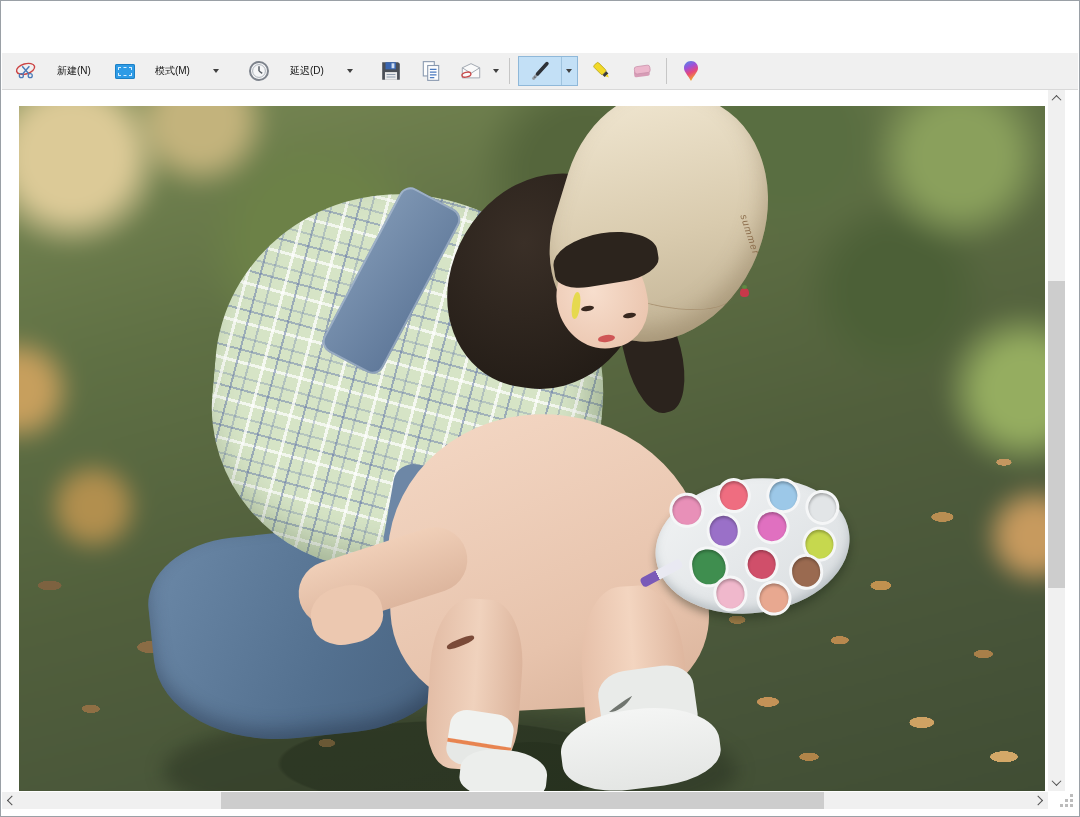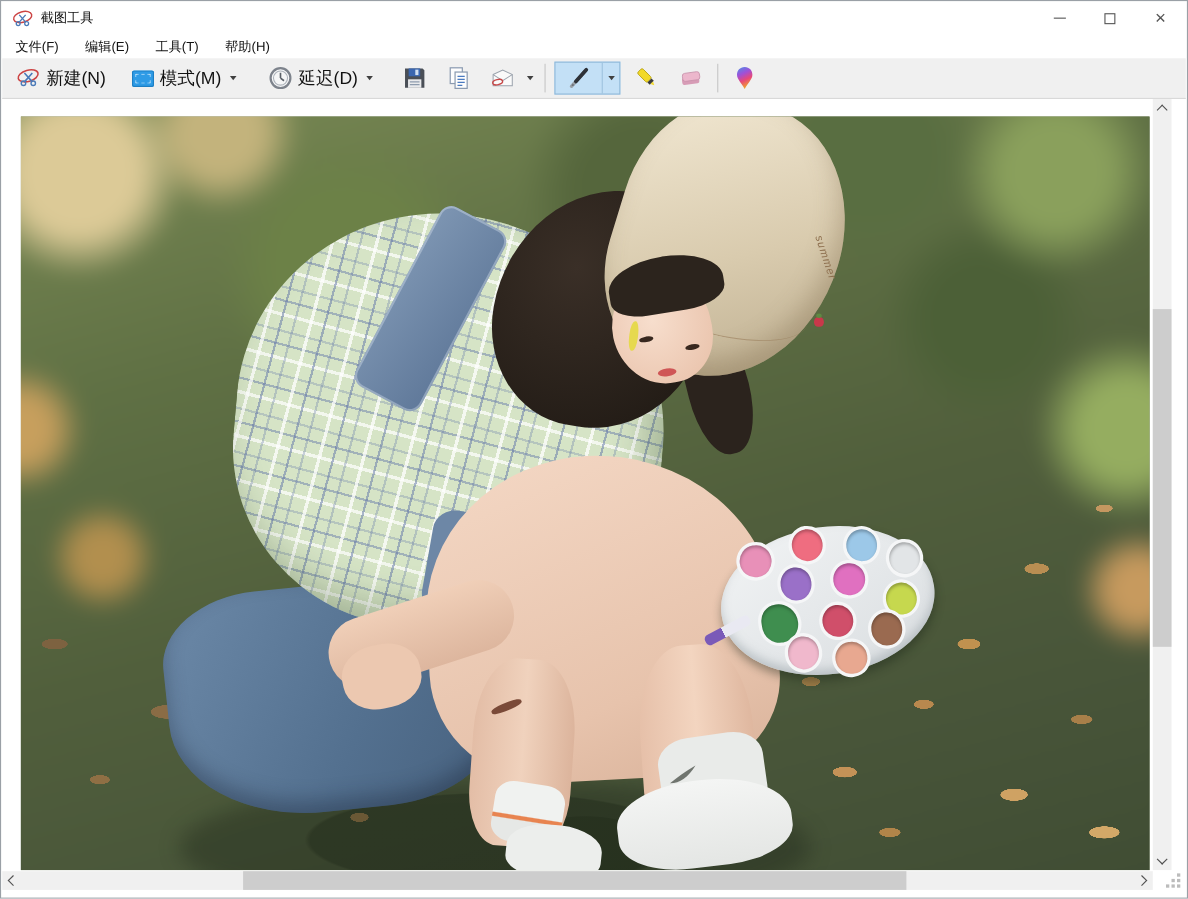--- a/index.html
+++ b/index.html
@@ -19,22 +19,22 @@
   .win-btn .bar{ width:11px; height:1px; background:#555; }
   .win-btn .box{ width:10px; height:10px; border:1px solid #555; }
   .win-btn .x{ font-size:13px; color:#555; line-height:1; }
   
   .menubar{ position:absolute; left:1px; top:30px; right:1px; height:22px; background:#fff;
     display:flex; align-items:center; }
   .menu-item{ font-size:12px; color:#111; padding:3px 12px; }
   
   .toolbar{ position:absolute; left:1px; top:52px; right:1px; height:37px; background:#f0f0f0;
     border-bottom:1px solid #d9d9d9; display:flex; align-items:center; padding-left:6px; }
-  .tbtn{ display:flex; align-items:center; gap:5px; padding:4px 6px; border:1px solid transparent;
-    font-size:16px; color:#111; white-space:nowrap; }
+  .tbtn{ display:flex; align-items:center; gap:20px; padding:4px 6px; border:1px solid transparent;
+    font-size:10px; color:#111; white-space:nowrap; }
   .drop-arrow{ width:0; height:0; border-left:3.5px solid transparent; border-right:3.5px solid transparent;
     border-top:4px solid #404040; margin:0 3px; }
   .tsep{ width:1px; height:26px; background:#c6c6c6; margin:0 6px; }
   .icon20{ width:22px; height:22px; display:inline-flex; align-items:center; justify-content:center; }
   .mode-rect{ width:20px; height:15px; background:#2e9be6; border-radius:2px;
     box-shadow:inset 0 0 0 1px #1d7fc4; position:relative; }
   .mode-rect:before{ content:""; position:absolute; inset:3px; border:1px dashed #d8efff; border-radius:1px; }
   .pen-group{ display:flex; height:30px; margin-left:2px; border:1px solid #8fb8d9; background:#c3e0f6; }
   .pen-cell{ display:flex; align-items:center; justify-content:center; width:42px; height:100%; }
   .pen-cell.arrow-cell{ width:16px; border-left:1px solid #9fc3de; }
@@ -153,47 +153,21 @@
   .mi-radio{ position:absolute; left:4px; top:1px; width:18px; height:18px; background:#b3d9f2;
     border:1px solid #70b0e0; border-radius:2px; display:flex; align-items:center; justify-content:center; }
   .mi-radio i{ width:5px; height:5px; background:#111; border-radius:50%; }
   .mi-sep{ border-top:1px solid #d2d2d2; margin:3px 3px 3px 31px; }
 </style>
 </head>
 <body>
 
 <div class="window">
 
-  <div class="titlebar">
-    <svg class="app-icon" viewBox="0 0 26 22">
-      <ellipse cx="12.5" cy="9" rx="11" ry="6.2" fill="none" stroke="#cc4444" stroke-width="1.7" transform="rotate(-16 12.5 9)"></ellipse>
-      <path d="M8.5 6.5l7.5 8.5M16 6.5L8.5 15" stroke="#4a7ab8" stroke-width="1.6" fill="none"></path>
-      <circle cx="7.2" cy="16.8" r="2.3" fill="none" stroke="#4a7ab8" stroke-width="1.5"></circle>
-      <circle cx="17.2" cy="16.8" r="2.3" fill="none" stroke="#4a7ab8" stroke-width="1.5"></circle>
-    </svg>
-    <span class="title-text">截图工具</span>
-    <div class="win-controls">
-      <div class="win-btn">
-          <span class="bar"></span>
-        </div>
-      <div class="win-btn">
-          <span class="box"></span>
-        </div>
-      <div class="win-btn">
-          <span class="x">✕</span>
-        </div>
-    </div>
-  </div>
-
-  <div class="menubar">
-    <span class="menu-item">文件(F)</span>
-    <span class="menu-item">编辑(E)</span>
-    <span class="menu-item">工具(T)</span>
-    <span class="menu-item">帮助(H)</span>
-  </div>
+
 
   <div class="toolbar">
     <div class="tbtn">
       <svg class="icon20" viewBox="0 0 26 22" width="26" height="22">
         <ellipse cx="12.5" cy="8.5" rx="11" ry="6" fill="none" stroke="#cc4444" stroke-width="1.7" transform="rotate(-16 12.5 8.5)"></ellipse>
         <path d="M8.5 5.5l8 9M17 5.5l-8 9" stroke="#4a7ab8" stroke-width="1.7" fill="none"></path>
         <circle cx="7.5" cy="16.5" r="2.4" fill="none" stroke="#4a7ab8" stroke-width="1.5"></circle>
         <circle cx="18" cy="16.5" r="2.4" fill="none" stroke="#4a7ab8" stroke-width="1.5"></circle>
       </svg>
       <span class="tlabel">新建(N)</span>

